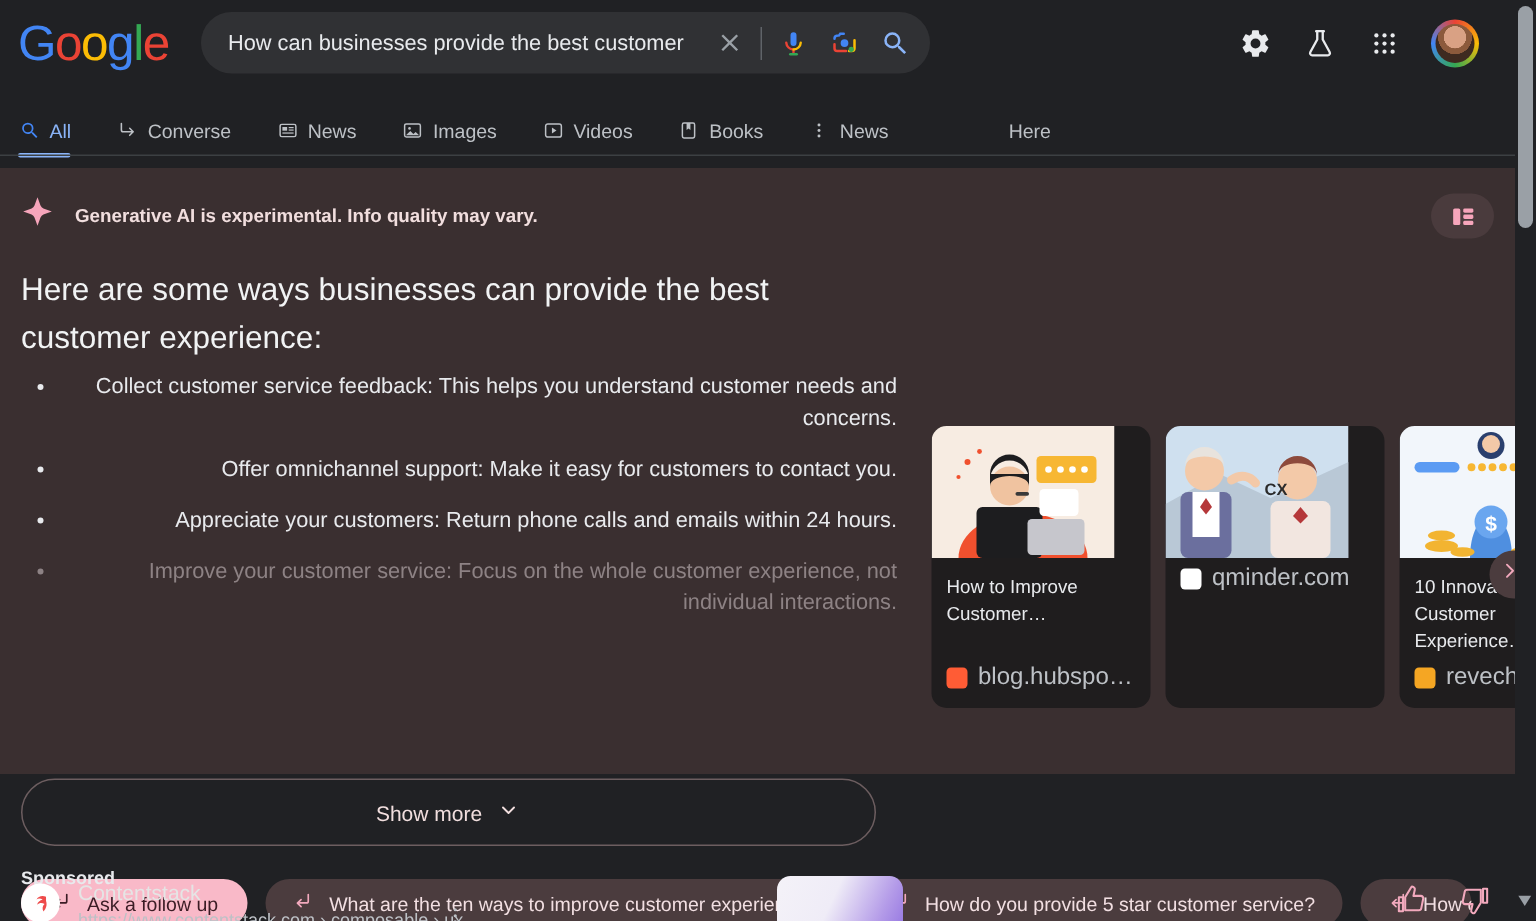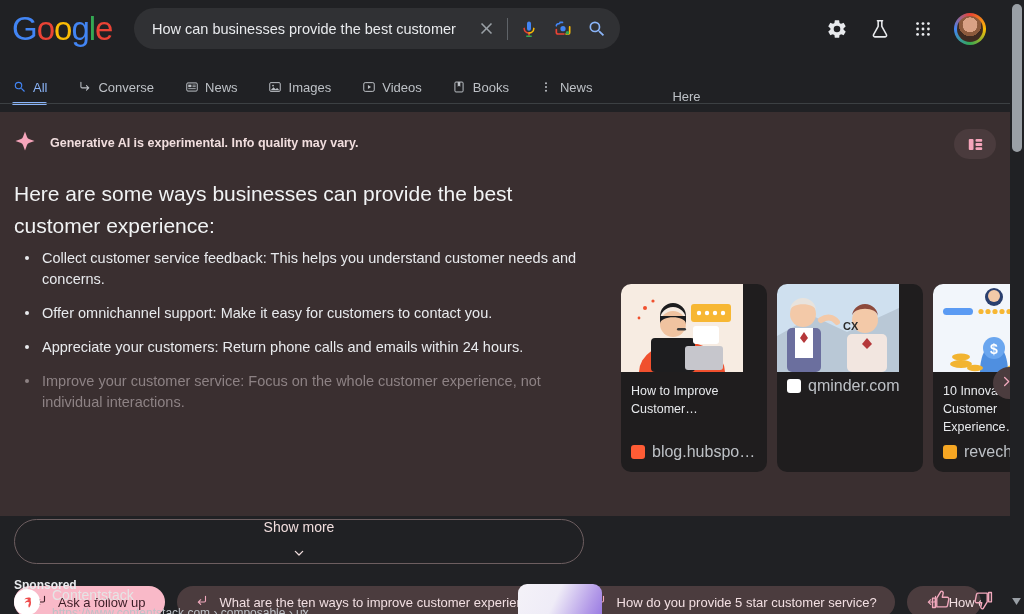--- a/index.html
+++ b/index.html
@@ -39,21 +39,21 @@
     width:32px; height:32px; border-radius:50%;
     background:conic-gradient(#ea4335,#fbbc05,#34a853,#4285f4,#ea4335);
     display:flex; align-items:center; justify-content:center;
   }
   .avatar-in {
     width:26px; height:26px; border-radius:50%;
     background:radial-gradient(circle at 50% 34%, #d9a184 0 34%, #8c5a3c 35% 52%, #3e2a20 53% 100%);
   }
 
   
-  .nav { position:absolute; left:12px; top:70px; display:flex; align-items:flex-end; gap:0; }
+  .nav { position:absolute; left:12px; top:70px; display:flex; align-items:center; gap:0; }
   .tab {
     display:flex; align-items:center; gap:6px; padding:0 14px 0 0; margin-right:16px;
     color:#bdc1c6; font-size:13px; height:34px; cursor:pointer; position:relative;
   }
   .tab:first-child { padding-left:0; }
   .tab.active { color:#8ab4f8; }
   .tab.active::after {
     content:""; position:absolute; left:0; right:14px; bottom:-1px; height:3px;
     background:#8ab4f8; border-radius:2px;
   }
@@ -70,37 +70,37 @@
   .ai-banner-txt { color:#f1dede; font-size:12.5px; font-weight:700; }
   .panel-toggle {
     position:absolute; right:14px; top:17px; width:42px; height:30px; border-radius:15px;
     background:#4a3b3d; display:flex; align-items:center; justify-content:center; cursor:pointer;
   }
 
   .ai-head {
     position:absolute; left:14px; top:66px; width:580px;
     color:#f1f3f4; font-size:21px; line-height:32px; font-weight:400;
   }
-  .ai-list { position:absolute; left:18px; top:136px; width:580px; }
+  .ai-list { position:absolute; left:18px; top:136px; width:580px;text-align:right; }
   .ai-li {
     position:relative; padding-left:24px; margin-bottom:13px;
     color:#e8eaed; font-size:14.5px; line-height:21px;
   }
   .ai-li::before {
     content:""; position:absolute; left:7px; top:8px; width:4px; height:4px;
     border-radius:50%; background:#e8eaed;
   }
   .ai-li.faded { color:#8d8284; }
   .ai-li.faded::before { background:#8d8284; }
 
   .show-more {
     position:absolute; left:14px; top:407px; width:570px; height:45px;
     border:1px solid #6d5e60; border-radius:23px;
     display:flex; align-items:center; justify-content:center; gap:10px;
-    color:#f1dede; font-size:14px; cursor:pointer;flex-direction:column;
+    color:#f1dede; font-size:14px; cursor:pointer;
   }
 
   .chips { position:absolute; left:14px; top:474px; display:flex; align-items:center; gap:12px; }
   .chip {
     height:32px; border-radius:16px; background:#4b3c3e; padding:0 18px;
     display:flex; align-items:center; gap:10px;
     color:#f2dfe2; font-size:13px; white-space:nowrap; cursor:pointer;
   }
   .chip.primary { background:#f9b9c8; color:#3b1c25; font-weight:500; padding:0 20px; }
   .chip.clipped { max-width:74px; overflow:hidden; }

